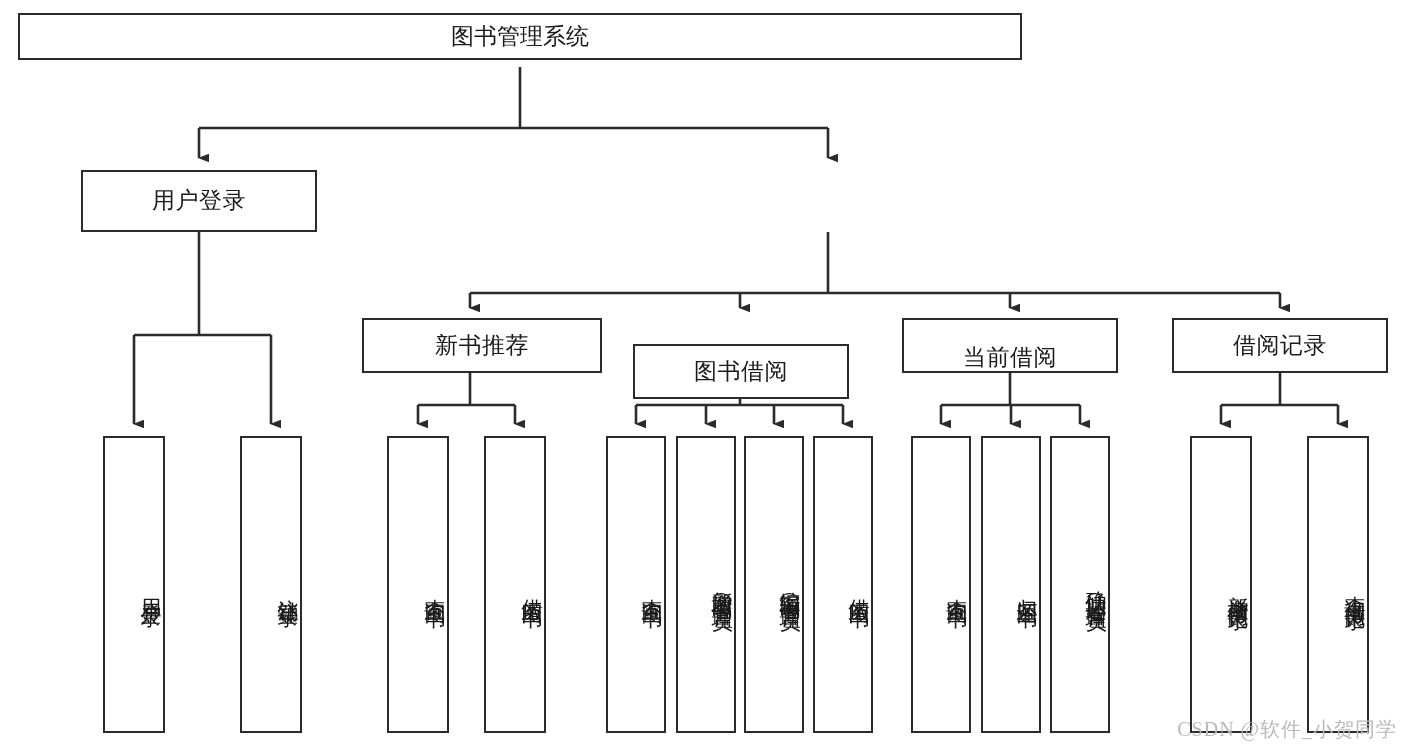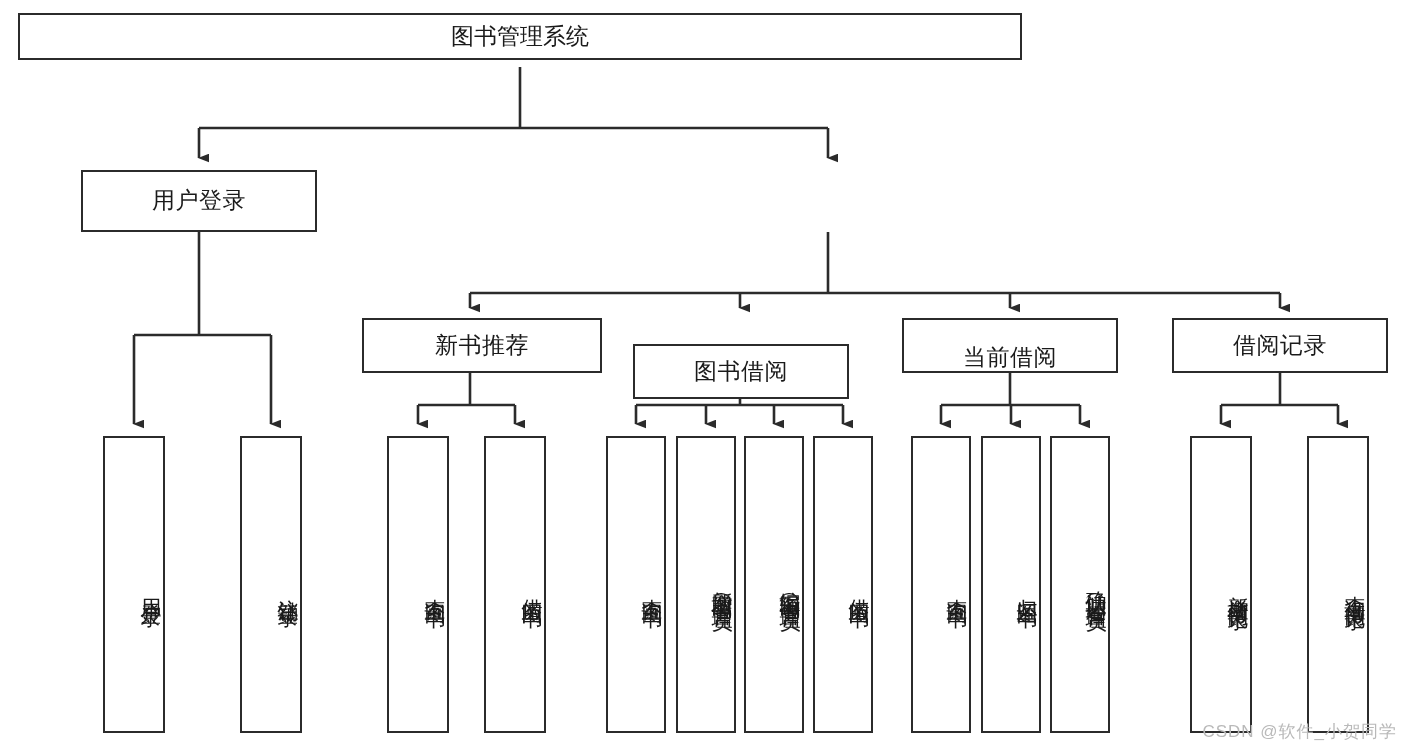--- a/index.html
+++ b/index.html
@@ -56,25 +56,25 @@
   }
   .leaf-text {
     writing-mode: vertical-rl;
     text-orientation: upright;
     white-space: nowrap;
   }
   .watermark {
     position: absolute;
     right: 8px;
     bottom: 4px;
-    font-size: 17px;
+    font-size: 20px;
     color: #b9b9b9;
     letter-spacing: 1px;
     white-space: nowrap;
-    font-family: Liberation Sans, sans-serif;
+    font-family: Liberation Serif, serif;
   }
 </style>
 </head>
 <body>
 
 <div id="canvas">
 
   <svg id="edges" viewBox="0 0 1405 747" width="1405" height="747" xmlns="http://www.w3.org/2000/svg">
     <defs>
       <marker id="arrow" markerWidth="9" markerHeight="11" refX="4.5" refY="10" orient="auto" markerUnits="userSpaceOnUse">

